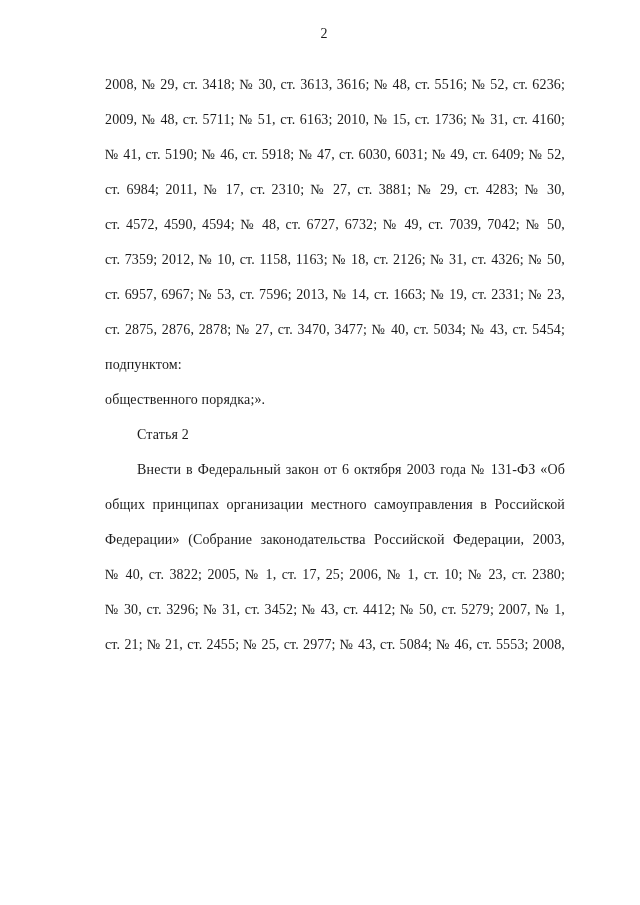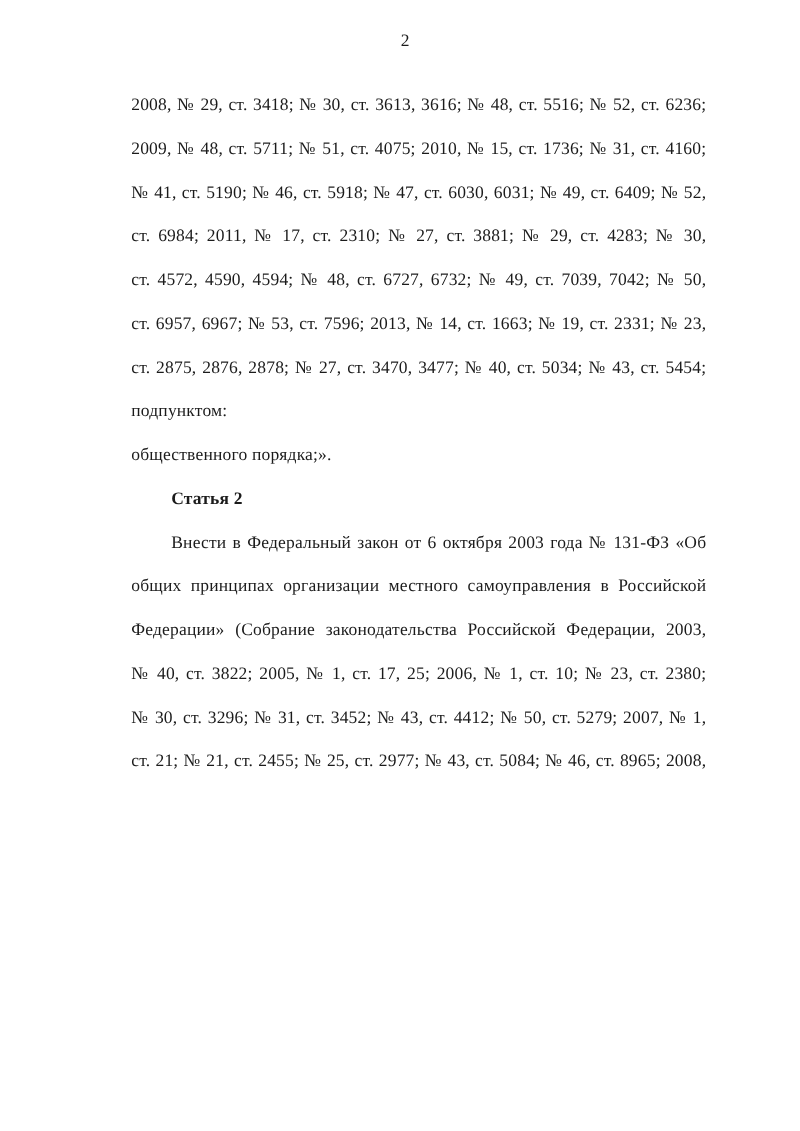--- a/index.html
+++ b/index.html
@@ -36,39 +36,40 @@
     margin-left: 22px;
   }
   .j {
     text-align: justify;
     text-align-last: justify;
   }
   .ind {
     text-indent: 32px;
   }
   .bold {
-    font-weight: bold;
+    font-weight: normal;
   }
 </style>
 </head>
 <body>
 
 <div class="page">
   <div class="page-number">2</div>
   <div class="doc-body">
     <div class="ln j">2008, № 29, ст. 3418; № 30, ст. 3613, 3616; № 48, ст. 5516; № 52, ст. 6236;</div>
-    <div class="ln j">2009, № 48, ст. 5711; № 51, ст. 4075; 2010, № 15, ст. 1736; № 31, ст. 4160;</div>
+    <div class="ln j">2009, № 48, ст. 5711; № 51, ст. 6163; 2010, № 15, ст. 1736; № 31, ст. 4160;</div>
     <div class="ln j">№ 41, ст. 5190; № 46, ст. 5918; № 47, ст. 6030, 6031; № 49, ст. 6409; № 52,</div>
     <div class="ln j">ст. 6984; 2011, № 17, ст. 2310; № 27, ст. 3881; № 29, ст. 4283; № 30,</div>
     <div class="ln j">ст. 4572, 4590, 4594; № 48, ст. 6727, 6732; № 49, ст. 7039, 7042; № 50,</div>
+    <div class="ln j">ст. 7359; 2012, № 10, ст. 1158, 1163; № 18, ст. 2126; № 31, ст. 4326; № 50,</div>
     <div class="ln j">ст. 6957, 6967; № 53, ст. 7596; 2013, № 14, ст. 1663; № 19, ст. 2331; № 23,</div>
     <div class="ln j">ст. 2875, 2876, 2878; № 27, ст. 3470, 3477; № 40, ст. 5034; № 43, ст. 5454;</div>
     <div class="ln">подпунктом:</div>
     <div class="ln">общественного порядка;».</div>
     <div class="ln ind bold">Статья 2</div>
     <div class="ln j ind">Внести в Федеральный закон от 6 октября 2003 года № 131-ФЗ «Об</div>
     <div class="ln j">общих принципах организации местного самоуправления в Российской</div>
     <div class="ln j">Федерации» (Собрание законодательства Российской Федерации, 2003,</div>
     <div class="ln j">№ 40, ст. 3822; 2005, № 1, ст. 17, 25; 2006, № 1, ст. 10; № 23, ст. 2380;</div>
     <div class="ln j">№ 30, ст. 3296; № 31, ст. 3452; № 43, ст. 4412; № 50, ст. 5279; 2007, № 1,</div>
-    <div class="ln j">ст. 21; № 21, ст. 2455; № 25, ст. 2977; № 43, ст. 5084; № 46, ст. 8965; 2008,</div>
+    <div class="ln j">ст. 21; № 21, ст. 2455; № 25, ст. 2977; № 43, ст. 5084; № 46, ст. 5553; 2008,</div>
   </div>
 </div>
 
 </body></html>

